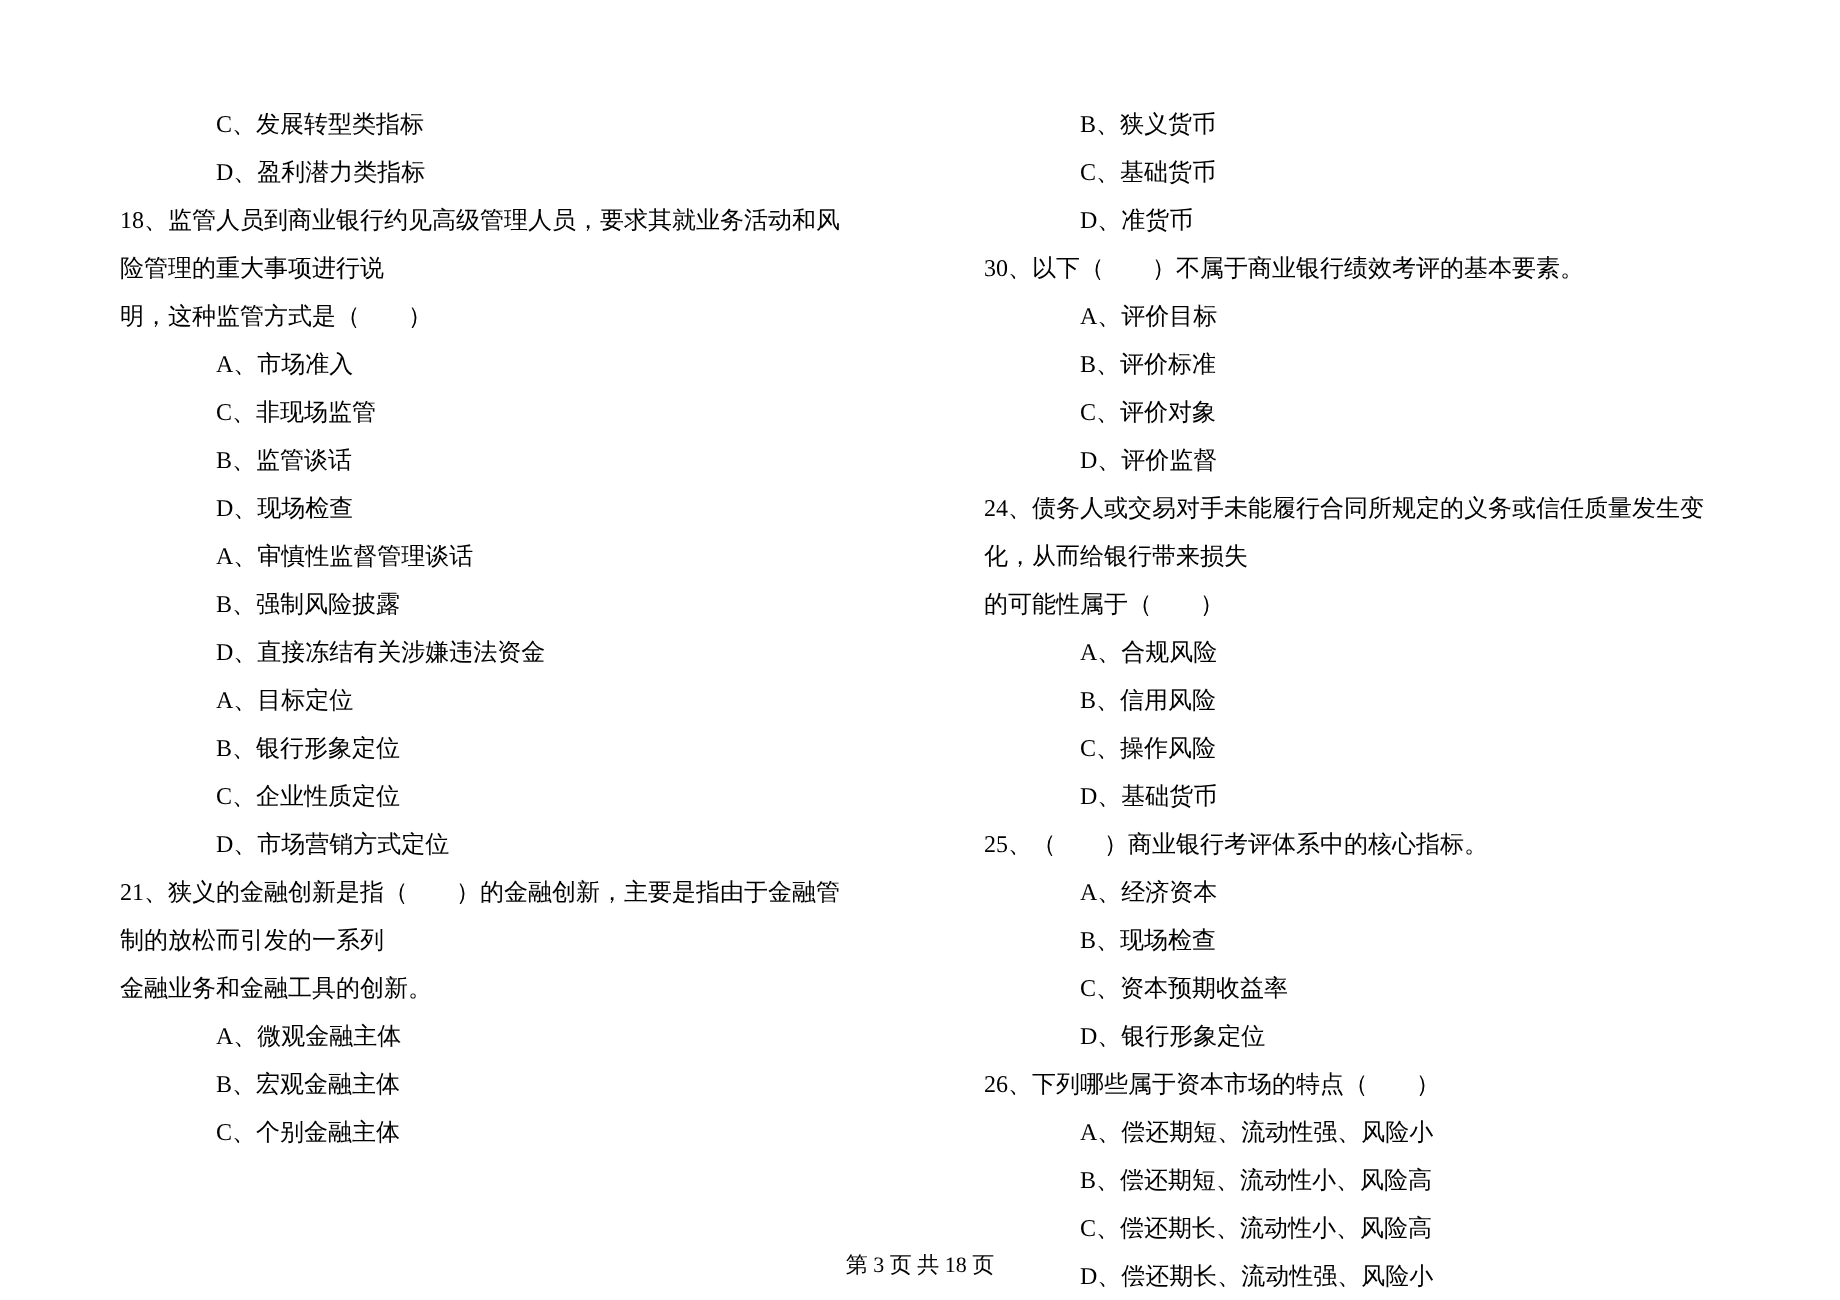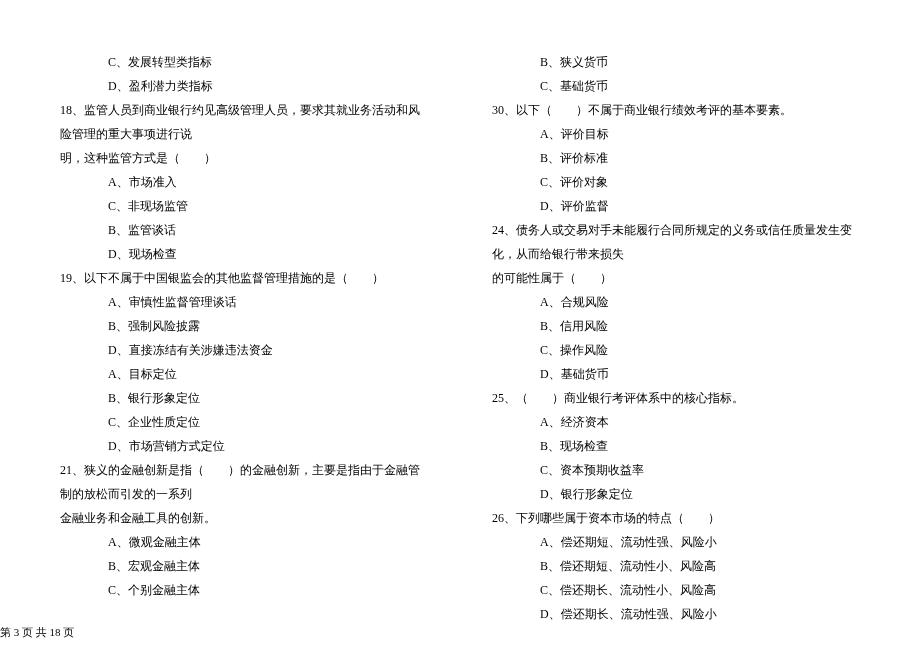--- a/index.html
+++ b/index.html
@@ -32,55 +32,56 @@
       padding-left: 0;
     }
     .continuation {
       padding-left: 0;
     }
     .footer {
       position: absolute;
       bottom: 10px;
       left: 0;
       right: 0;
+      text-align: center;
       font-size: 11px;
     }
   </style>
 </head>
 <body>
 
 <div class="page">
   <div class="col">
     <div class="option">C、发展转型类指标</div>
     <div class="option">D、盈利潜力类指标</div>
     <div class="question">18、监管人员到商业银行约见高级管理人员，要求其就业务活动和风险管理的重大事项进行说</div>
     <div class="continuation">明，这种监管方式是（　　）</div>
     <div class="option">A、市场准入</div>
     <div class="option">C、非现场监管</div>
     <div class="option">B、监管谈话</div>
     <div class="option">D、现场检查</div>
-    <div class="question">19、以下不属于中国银监会的其他监督管理措施的是（　　）</div>
     <div class="option">A、审慎性监督管理谈话</div>
     <div class="option">B、强制风险披露</div>
     <div class="option">D、直接冻结有关涉嫌违法资金</div>
     <div class="option">A、目标定位</div>
     <div class="option">B、银行形象定位</div>
     <div class="option">C、企业性质定位</div>
     <div class="option">D、市场营销方式定位</div>
     <div class="question">21、狭义的金融创新是指（　　）的金融创新，主要是指由于金融管制的放松而引发的一系列</div>
     <div class="continuation">金融业务和金融工具的创新。</div>
     <div class="option">A、微观金融主体</div>
     <div class="option">B、宏观金融主体</div>
     <div class="option">C、个别金融主体</div>
 
   </div>
 
   <div class="col">
     <div class="option">B、狭义货币</div>
     <div class="option">C、基础货币</div>
+    <div class="option">D、准货币</div>
     <div class="question">30、以下（　　）不属于商业银行绩效考评的基本要素。</div>
     <div class="option">A、评价目标</div>
     <div class="option">B、评价标准</div>
     <div class="option">C、评价对象</div>
     <div class="option">D、评价监督</div>
     <div class="question">24、债务人或交易对手未能履行合同所规定的义务或信任质量发生变化，从而给银行带来损失</div>
     <div class="continuation">的可能性属于（　　）</div>
     <div class="option">A、合规风险</div>
     <div class="option">B、信用风险</div>
     <div class="option">C、操作风险</div>

